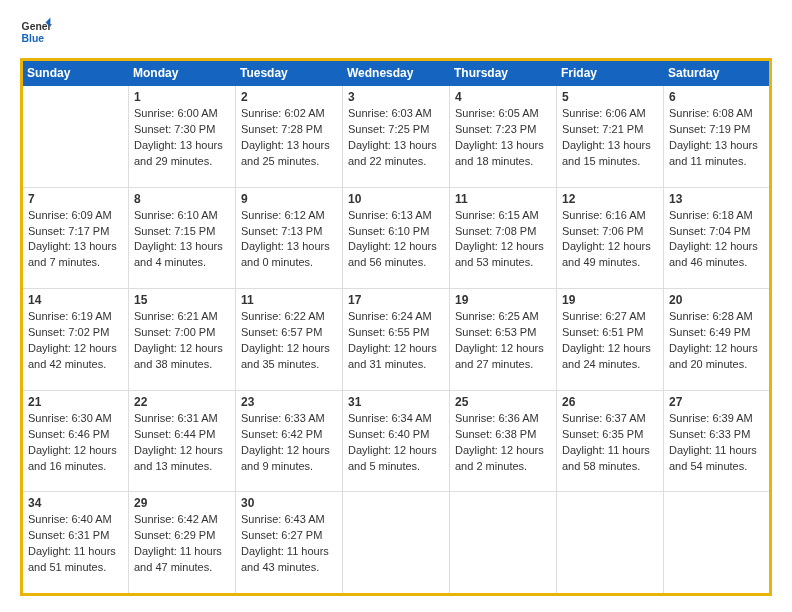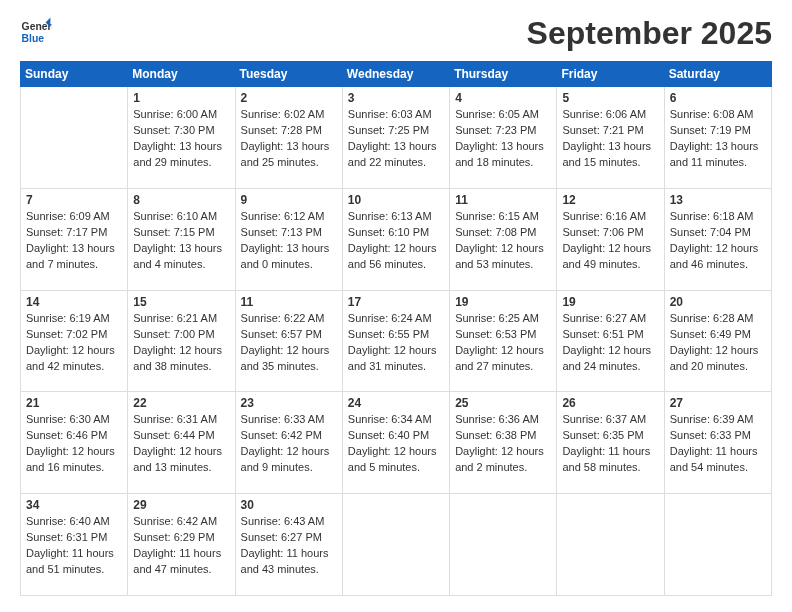--- a/index.html
+++ b/index.html
@@ -40,21 +40,21 @@
       font-weight: bold;
       color: #333;
       line-height: 1.1;
     }
     .location {
       font-size: 14px;
       color: #555;
     }
     .calendar {
       flex: 1;
-      border: 1px solid #eab308;
+      border: 3px solid #eab308;
       border-collapse: collapse;
       width: 100%;
       table-layout: fixed;
     }
     .calendar th {
       background: #1565c0;
       color: #fff;
       font-size: 12px;
       font-weight: bold;
       padding: 5px 4px;
@@ -88,21 +88,20 @@
 <div class="page">
   <div class="header">
     <div class="logo">
       <svg class="logo-icon" viewBox="0 0 40 40">
         <text x="2" y="18" font-size="13" font-weight="bold" fill="#333">General</text>
         <text x="2" y="32" font-size="13" font-weight="bold" fill="#1565c0">Blue</text>
         <polygon points="32,8 38,2 38,14" fill="#1565c0"></polygon>
       </svg>
     </div>
     <div class="title-block">
-      <div class="month-title">September 2025</div>
     </div>
   </div>
 
   <table class="calendar">
     <thead>
       <tr>
       <th>Sunday</th>
           <th>Monday</th>
           <th>Tuesday</th>
           <th>Wednesday</th>
@@ -275,21 +274,21 @@
 and 13 minutes.</div>
           </td>
           <td>
             <span class="day-num">23</span>
             <div class="day-info">Sunrise: 6:33 AM
 Sunset: 6:42 PM
 Daylight: 12 hours
 and 9 minutes.</div>
           </td>
           <td>
-            <span class="day-num">24</span>
+            <span class="day-num">31</span>
             <div class="day-info">Sunrise: 6:34 AM
 Sunset: 6:40 PM
 Daylight: 12 hours
 and 5 minutes.</div>
           </td>
           <td>
             <span class="day-num">25</span>
             <div class="day-info">Sunrise: 6:36 AM
 Sunset: 6:38 PM
 Daylight: 12 hours

